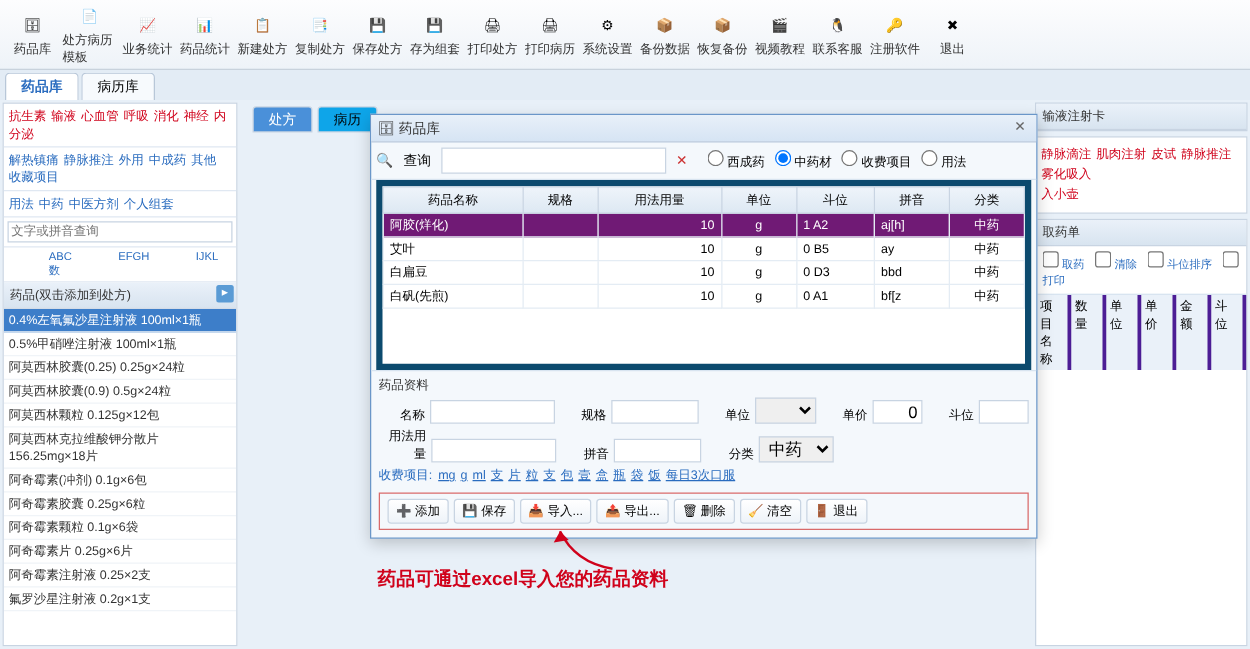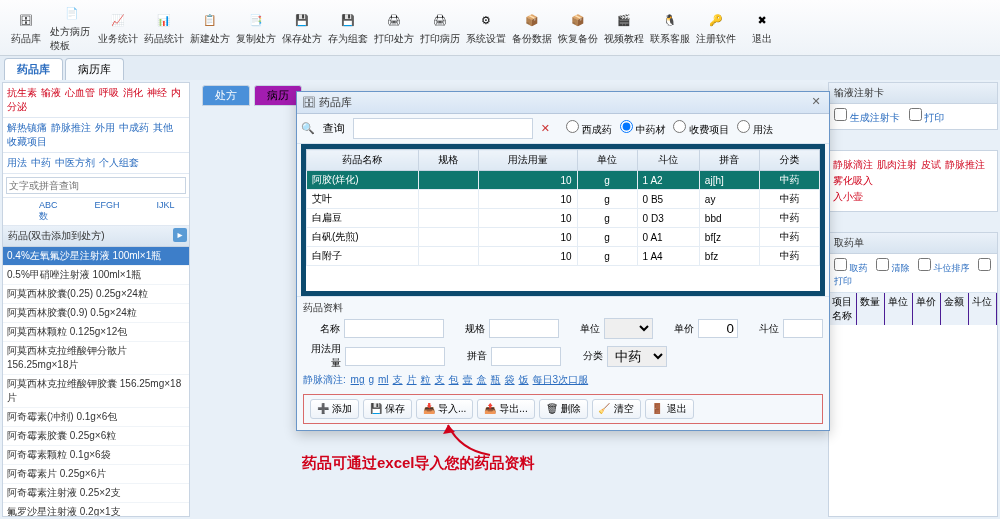--- a/index.html
+++ b/index.html
@@ -11,68 +11,68 @@
 .tbtn .ic { width:22px; height:22px; display:flex; align-items:center; justify-content:center; }
 .tbtn .lb { font-size:10px; color:#333; margin-top:1px; }
 
 
 .tabrow { height:24px; background:#e3ecf5; display:flex; align-items:end; padding-left:4px; }
 .tab { padding:3px 12px; background:#f7fafd; border:1px solid #b8c7d8; border-bottom:none; border-radius:4px 4px 0 0; margin-right:2px; font-size:11px; cursor:pointer; }
 .tab.active { background:#fff; color:#2a6cbf; font-weight:bold; }
 
 
 .intabs { height:22px; display:flex; align-items:end; padding-left:10px; gap:4px; margin-top:4px; }
-.intab { padding:2px 12px; background:#a21caf; border:1px solid #c8d4e2; border-radius:3px 3px 0 0; cursor:pointer; font-size:11px; }
+.intab { padding:2px 12px; background:#0ea5e9; border:1px solid #c8d4e2; border-radius:3px 3px 0 0; cursor:pointer; font-size:11px; }
 .intab.active { background:#4a90d9; color:#fff; }
 
 
 .main { display:flex; height:calc(100% - 80px); }
 .leftpane { width:188px; background:#fff; border:1px solid #c8d4e2; margin:2px; display:flex; flex-direction:column; overflow:hidden; }
 .linkrow { padding:3px 4px; font-size:10px; color:#2a6cbf; border-bottom:1px solid #e0e8f2; }
 .linkrow a { color:#2a6cbf; text-decoration:none; margin-right:4px; cursor:pointer; }
 .linkrow.red a { color:#d0021b; }
 .listhdr { background:linear-gradient(#eaf1f9,#d8e4f0); padding:3px 5px; font-size:10px; color:#333; border-bottom:1px solid #c8d4e2; position:relative; }
 .listhdr .hbtn { position:absolute; right:2px; top:2px; width:14px; height:14px; background:#5a9bd5; color:#fff; text-align:center; line-height:14px; font-size:10px; cursor:pointer; border-radius:2px; }
 .searchbox { padding:3px; border-bottom:1px solid #e0e8f2; }
 .searchbox input { width:100%; border:1px solid #c8d4e2; padding:2px; font-size:10px; }
 .alpha { padding:2px 3px; font-size:9px; color:#2a6cbf; border-bottom:1px solid #e0e8f2; }
 .alpha span { margin-right:4px; cursor:pointer;margin-left:33px; }
 .druglist { flex:1; overflow-y:auto; }
 .druglist .row { padding:2px 4px; font-size:10px; border-bottom:1px solid #f0f4f8; cursor:pointer; color:#333; }
 .druglist .row.sel { background:#3d7ec9; color:#fff; }
 
 .center { flex:1; position:relative; display:flex; flex-direction:column; }
 
-.rightpane { width:170px; margin:2px; display:flex; flex-direction:column; gap:20px; }
+.rightpane { width:170px; margin:2px; display:flex; flex-direction:column; gap:4px; }
 .rpanel { background:#fff; border:1px solid #c8d4e2; font-size:10px; }
 .rpanel .hdr { background:linear-gradient(#eaf1f9,#d8e4f0); padding:3px 5px; border-bottom:1px solid #c8d4e2; color:#333; }
 .rpanel .chkrow { padding:4px 5px; color:#2a6cbf; }
 .rpanel .chkrow label { margin-right:6px; cursor:pointer; }
 .nosel { color:#d0021b; margin-right:4px; cursor:pointer; text-decoration:none; }
 .gridhdr { display:flex; background:#eaf1f9; font-size:10px; border-top:1px solid #d8e4f0; }
-.gridhdr span { flex:1; padding:2px 3px; border-right:1px solid #4c1d95; }
+.gridhdr span { flex:1; padding:2px 3px; border-right:3px solid #4c1d95; }
 
 
 .popup { position:absolute; left:296px; top:91px; width:534px; height:340px; background:#f4f8fc; border:1px solid #6a96c8; box-shadow:0 4px 12px rgba(0,0,0,0.2); display:flex; flex-direction:column; z-index:10; }
 .popup .titlebar { height:22px; background:linear-gradient(#e8f0f9,#d6e4f4); display:flex; align-items:center; padding:0 5px; font-size:11px; color:#333; border-bottom:1px solid #b8c8dc; }
 .popup .titlebar .x { margin-left:auto; width:16px; height:16px; text-align:center; cursor:pointer; color:#666; }
 .popup .srch { padding:4px; display:flex; align-items:center; gap:8px; border-bottom:1px solid #d8e4f0; }
 .popup .srch input[type=text] { flex:1; max-width:180px; border:1px solid #c8d4e2; padding:2px 4px; }
 .popup .srch label { font-size:10px; cursor:pointer; }
 .ptbl { flex:1; overflow:auto; background:#fff; border:5px solid #0c4a6e; margin:0 4px; }
 .ptbl table { width:100%; border-collapse:collapse; }
 .ptbl th { background:linear-gradient(#eef4fa,#dde8f3); padding:3px 5px; font-size:10px; border:1px solid #c8d4e2; text-align:center; font-weight:normal; }
 .ptbl td { padding:2px 5px; font-size:10px; border:1px solid #e4ecf4; }
-.ptbl tr.sel td { background:#0f766e; color:#fff; }
+.ptbl tr.sel td { background:#701a75; color:#fff; }
 .ptbl td.n { text-align:right; }
 .ptbl td.c { text-align:center; }
 
 .popform { padding:4px 6px; border-top:1px solid #d8e4f0; font-size:10px; }
 .popform .title { color:#333; margin-bottom:3px; }
-.popform .frow { display:flex; align-items:center; gap:4px; margin-bottom:3px; }
+.popform .frow { display:flex; align-items:flex-end; gap:4px; margin-bottom:3px; }
 .popform .frow label { width:38px; text-align:right; }
 .popform .frow input, .popform .frow select { border:1px solid #c8d4e2; padding:1px 3px; }
 .popform .links { color:#2a6cbf; margin-top:2px; font-size:10px; }
 .popform .links a { color:#2a6cbf; text-decoration:underline; margin:0 2px; cursor:pointer; }
 .btnrow { display:flex; align-items:center; gap:4px; padding:4px 6px; border:1px solid #d96a6a; margin:3px 6px 6px; }
 .btnrow .b { display:flex; align-items:center; gap:3px; padding:2px 6px; background:linear-gradient(#fff,#eef3f9); border:1px solid #c8d4e2; border-radius:3px; font-size:10px; cursor:pointer; }
 .btnrow .b .bi { width:12px; height:12px; }
 
 .anno { position:absolute; left:302px; top:454px; color:#d0021b; font-size:15px; font-weight:bold; z-index:11; }
 .arrow { position:absolute; left:440px; top:420px; z-index:11; }
@@ -175,44 +175,39 @@
       <span>药品(双击添加到处方)</span>
       <span class="hbtn">▸</span>
     </div>
     <div class="druglist" id="druglist">
         <div class="row sel">0.4%左氧氟沙星注射液 100ml×1瓶</div>
         <div class="row">0.5%甲硝唑注射液 100ml×1瓶</div>
         <div class="row">阿莫西林胶囊(0.25) 0.25g×24粒</div>
         <div class="row">阿莫西林胶囊(0.9) 0.5g×24粒</div>
         <div class="row">阿莫西林颗粒 0.125g×12包</div>
         <div class="row">阿莫西林克拉维酸钾分散片 156.25mg×18片</div>
-        <div class="row">阿莫西林克拉维酸钾胶囊 156.25mg×18片</div>
         <div class="row">阿奇霉素(冲剂) 0.1g×6包</div>
         <div class="row">阿奇霉素胶囊 0.25g×6粒</div>
         <div class="row">阿奇霉素颗粒 0.1g×6袋</div>
         <div class="row">阿奇霉素片 0.25g×6片</div>
         <div class="row">阿奇霉素注射液 0.25×2支</div>
         <div class="row">氟罗沙星注射液 0.2g×1支</div>
       </div>
   </div>
 
   <div class="center">
     <div class="intabs">
       <div class="intab active"><span>处方</span></div>
       <div class="intab"><span>病历</span></div>
     </div>
   </div>
 
   <div class="rightpane">
     <div class="rpanel">
       <div class="hdr">输液注射卡</div>
-      <div class="chkrow">
-        <label><input type="checkbox" style=""> <span>生成注射卡</span></label>
-        <label><input type="checkbox" style=""> <span>打印</span></label>
-      </div>
     </div>
     <div class="rpanel" style="flex:0 0 auto;">
       <div class="chkrow" style="padding:6px 4px;line-height:1.6;">
         <span id="p2links"><a class="nosel">静脉滴注</a><a class="nosel">肌肉注射</a><a class="nosel">皮试</a><a class="nosel">静脉推注</a><a class="nosel">雾化吸入</a></span><br>
         <a class="nosel">入小壶</a>
       </div>
     </div>
     <div class="rpanel" style="flex:1;">
       <div class="hdr">取药单</div>
       <div class="chkrow" style="font-size:9px;">
@@ -287,29 +282,20 @@
             <td>bbd</td>
             <td class="c">中药</td>
           </tr>
           <tr>
             <td>白矾(先煎)</td>
             <td></td>
             <td class="n">10</td>
             <td class="c">g</td>
             <td>0 A1</td>
             <td>bf[z</td>
-            <td class="c">中药</td>
-          </tr>
-          <tr>
-            <td>白附子</td>
-            <td></td>
-            <td class="n">10</td>
-            <td class="c">g</td>
-            <td>1 A4</td>
-            <td>bfz</td>
             <td class="c">中药</td>
           </tr>
         </tbody>
       </table>
   </div>
   <div class="popform">
     <div class="title">药品资料</div>
     <div class="frow">
       <label>名称</label>
         <input style="width: 100px;">
@@ -324,21 +310,21 @@
     </div>
     <div class="frow">
       <label>用法用量</label>
         <input style="width: 100px;">
       <label>拼音</label>
         <input style="width: 70px;">
       <label>分类</label>
         <select style="width:60px"><option>中药</option></select>
     </div>
     <div class="links">
-      <span>静脉滴注:</span>
+      <span>收费项目:</span>
       <span id="qlinks"><a>mg</a><a>g</a><a>ml</a><a>支</a><a>片</a><a>粒</a><a>支</a><a>包</a><a>壹</a><a>盒</a><a>瓶</a><a>袋</a><a>饭</a><a>每日3次口服</a></span>
     </div>
   </div>
   <div class="btnrow" id="btnrow">
       <div class="b">
         <span class="bi">➕</span>
         <span>添加</span>
       </div>
       <div class="b">
         <span class="bi">💾</span>

